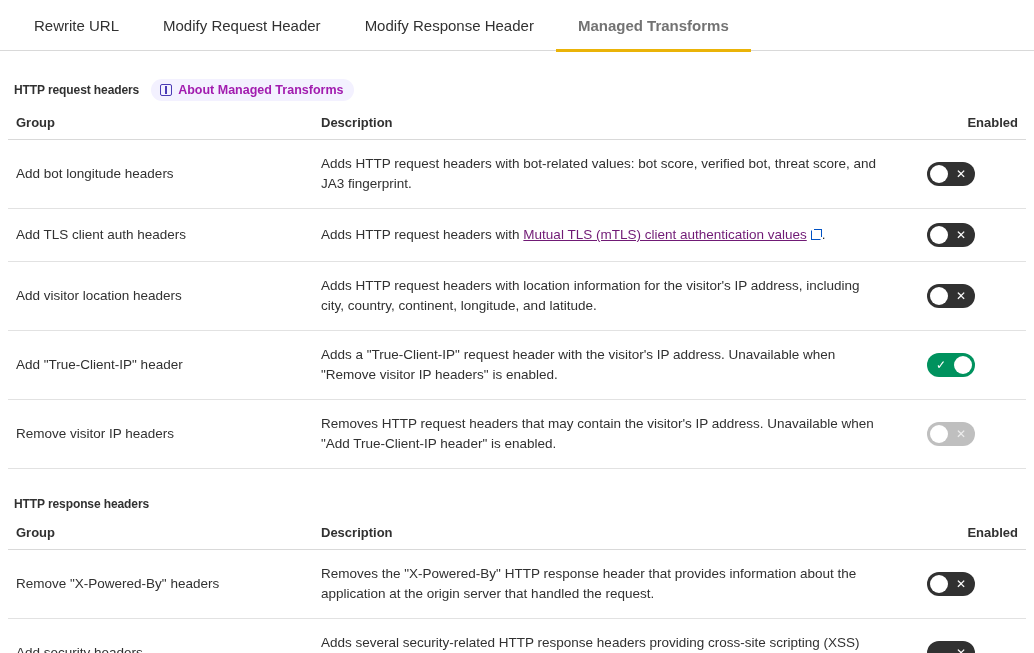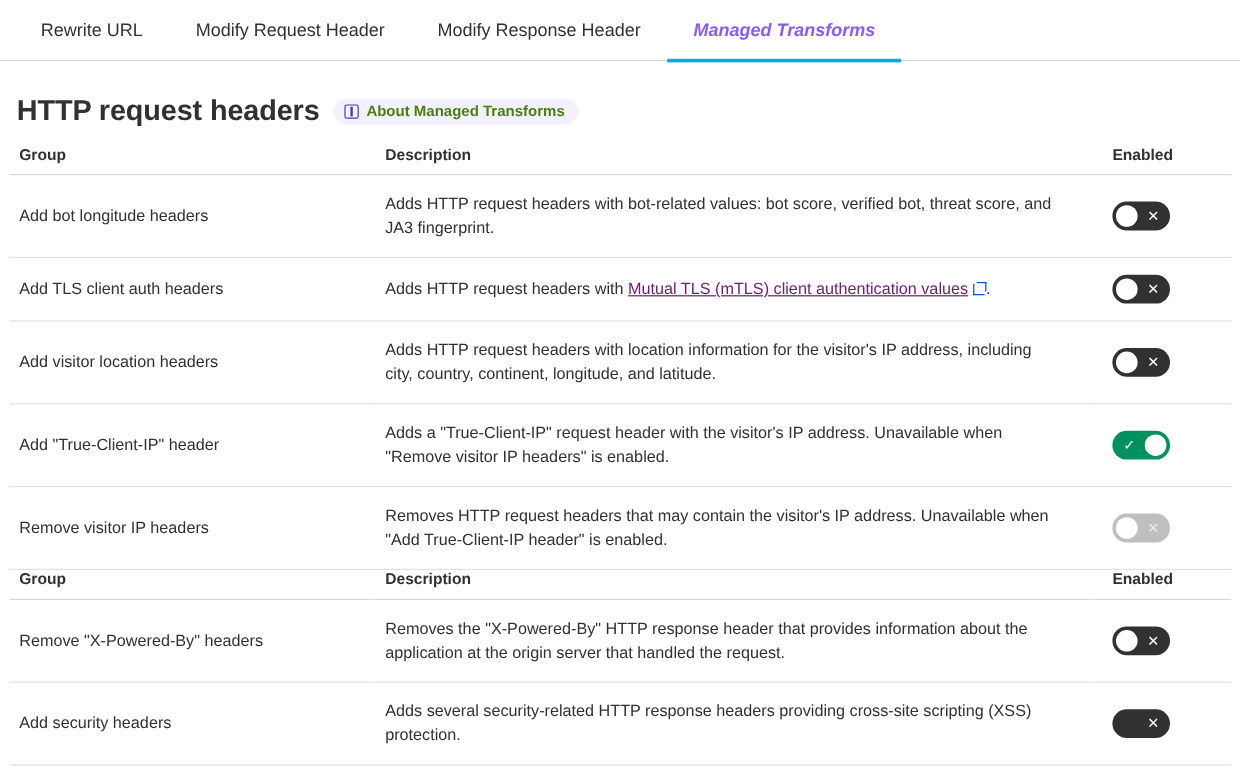--- a/index.html
+++ b/index.html
@@ -26,49 +26,48 @@
     color: #313131;
     padding: 0 22px 14px 22px;
     line-height: 18px;
     cursor: pointer;
     border-bottom: 3px solid transparent;
     margin-bottom: -2px;
     white-space: nowrap;
   }
   .tab.active {
     font-weight: bold;
-    color: #8b5cf6;
-    border-bottom: 3px solid #0ea5e9;
-    font-style: italic;
+    color: #737373;
+    border-bottom: 3px solid #eab308;
   }
 
   .content {
     padding: 0 8px;
   }
 
   .section-head {
     display: flex;
     align-items: center;
     gap: 12px;
     margin: 28px 0 14px 0;
     padding-left: 6px;
   }
   .section-title {
-    font-size: 24px;
+    font-size: 12px;
     font-weight: bold;
     color: #313131;
     margin: 0;
     letter-spacing: -0.1px;
   }
   .about-pill {
     display: inline-flex;
     align-items: center;
     gap: 6px;
     background: #f3f1ff;
-    color: #4d7c0f;
+    color: #a21caf;
     border-radius: 12px;
     padding: 4px 11px 4px 9px;
     font-size: 12.5px;
     font-weight: bold;
     cursor: pointer;
   }
   .about-pill .bookicon {
     display: inline-block;
     width: 12px;
     height: 12px;
@@ -94,21 +93,21 @@
   table.mt th {
     text-align: left;
     font-size: 13px;
     font-weight: bold;
     color: #313131;
     padding: 0 8px 9px 8px;
     border-bottom: 1px solid #d9d9d9;
   }
   table.mt th.c-group { width: 305px; }
   table.mt th.c-desc { width: 600px; }
-  table.mt th.c-enabled { width: auto; text-align: left; padding-left: 14px; margin-top: 36px; }
+  table.mt th.c-enabled { width: auto; text-align: right; padding-left: 14px; margin-top: 36px; }
 
   table.mt td {
     font-size: 13.5px;
     color: #313131;
     padding: 14px 8px;
     border-bottom: 1px solid #e2e2e2;
     vertical-align: middle;
     line-height: 20px;
   }
   table.mt td.desc { padding-right: 30px; }
@@ -265,20 +264,23 @@
         <td class="enabled">
           <span class="toggle disabled">
             <span class="knob"></span>
             <span class="mark">✕</span>
           </span>
         </td>
       </tr>
     </tbody>
   </table>
 
+  <div class="section-head">
+    <h2 class="section-title">HTTP response headers</h2>
+  </div>
 
   <table class="mt">
     <thead>
       <tr>
         <th class="c-group">Group</th>
         <th class="c-desc">Description</th>
         <th class="c-enabled">Enabled</th>
       </tr>
     </thead>
     <tbody>

